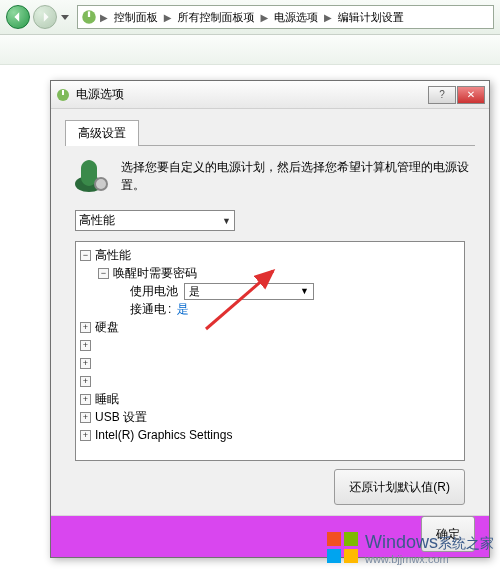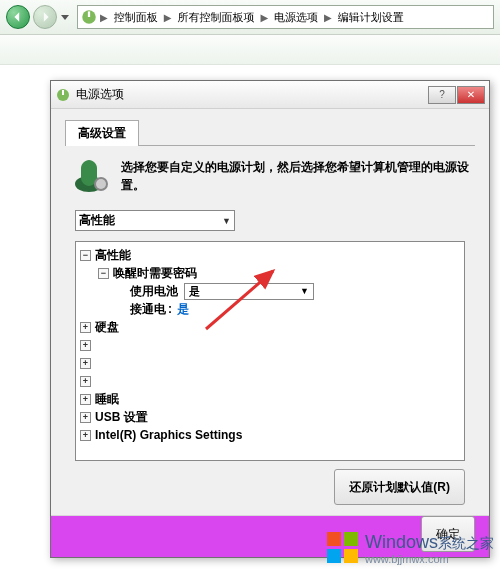--- a/index.html
+++ b/index.html
@@ -20,21 +20,21 @@
     
     .dialog { position: absolute; top: 80px; left: 50px; width: 440px; background: #f0f0f0; border: 1px solid #707070; box-shadow: 2px 2px 8px rgba(0,0,0,0.3); }
     .dlg-title { height: 28px; background: linear-gradient(#fdfdfd, #e8e8e8); display: flex; align-items: center; padding: 0 4px; border-bottom: 1px solid #d0d0d0; }
     .dlg-title-icon { width: 16px; height: 16px; margin-right: 5px; }
     .dlg-title-text { flex: 1; font-size: 12px; }
     .dlg-btns { display: flex; gap: 1px; }
     .dlg-btn { width: 28px; height: 18px; display: flex; align-items: center; justify-content: center; font-size: 10px; border: 1px solid #888; cursor: pointer; }
     .dlg-help { background: linear-gradient(#f8f8f8, #d8d8d8); color: #555; }
     .dlg-close { background: linear-gradient(#e88, #c33); color: #fff; }
     
-    .dlg-body { padding: 10px 14px; font-weight: bold; }
+    .dlg-body { padding: 10px 14px; }
     .tab-strip { display: flex; border-bottom: 1px solid #aaa; margin-bottom: 10px; }
     .tab { padding: 4px 12px; background: #fff; border: 1px solid #aaa; border-bottom: none; font-size: 12px; margin-right: 2px; position: relative; top: 1px; cursor: pointer; }
     
     .desc-area { display: flex; gap: 10px; margin: 8px 6px 14px; align-items: center; }
     .desc-icon { width: 40px; height: 40px; flex-shrink: 0; }
     .desc-text { font-size: 12px; line-height: 1.5; }
     
     .plan-row { margin: 6px 10px 10px; }
     .plan-select { width: 160px; height: 21px; border: 1px solid #888; background: #fff; font-size: 12px; padding: 1px 3px; position: relative; display: inline-flex; align-items: center; justify-content: space-between; cursor: pointer; }
     .plan-select .chev { font-size: 9px; color: #333; }

